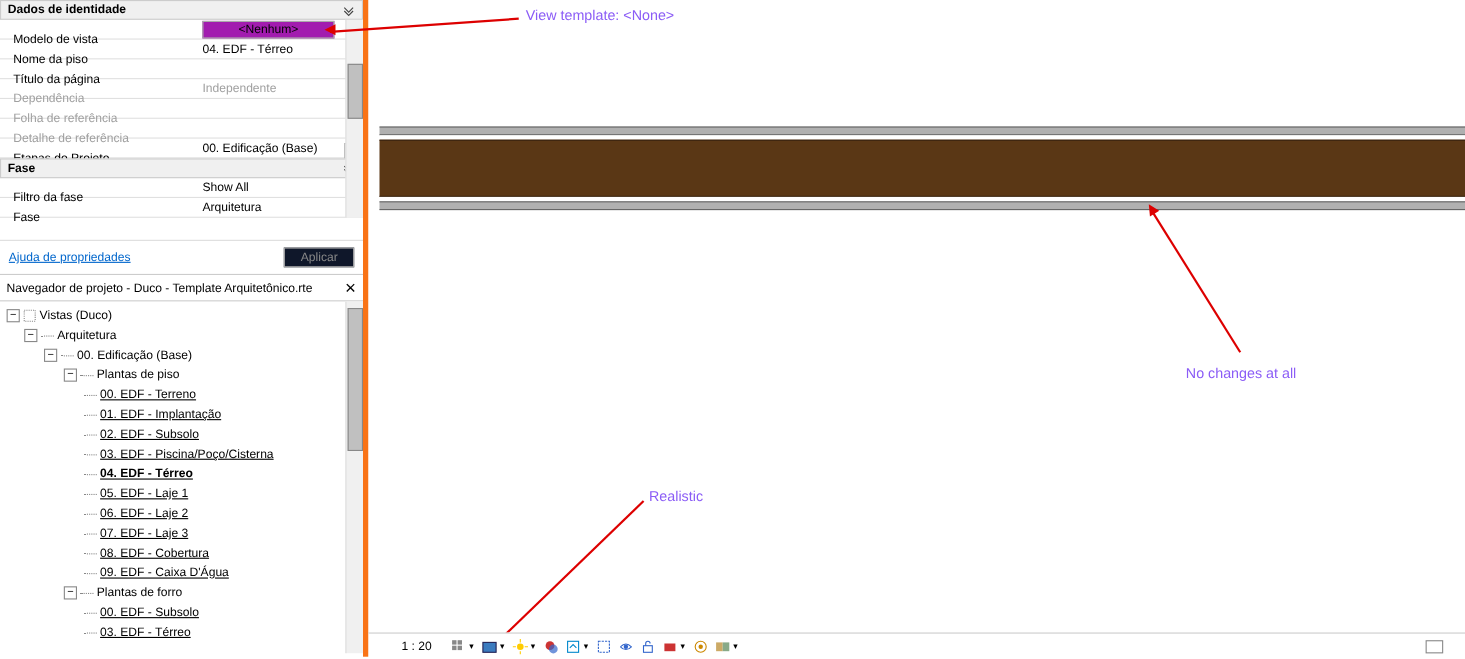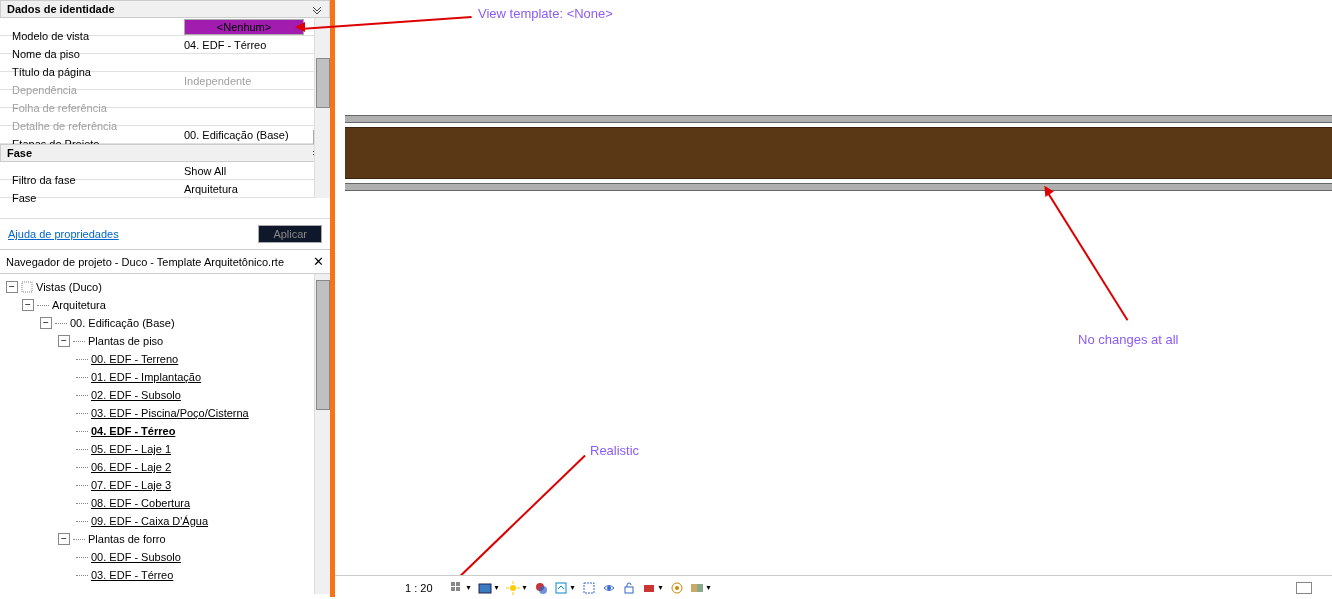--- a/index.html
+++ b/index.html
@@ -47,21 +47,21 @@
 .wall-gap-top { height: 4px; background: #fff; }
 .wall-core { height: 52px; background: #5a3715; border-top: 1px solid #3a2410; border-bottom: 1px solid #3a2410; }
 .wall-gap-bot { height: 4px; background: #fff; }
 .wall-outer-bot { height: 8px; background: #b0b0b0; border-top: 1px solid #666; border-bottom: 1px solid #666; }
 
 .annotation { position: absolute; color: #8b5cf6; font-size: 13px; }
 .arrow-line { position: absolute; background: #d00; transform-origin: 0 50%; height: 2px; }
 .arrow-head { position: absolute; width: 0; height: 0; }
 
 .viewbar { position: absolute; left: 335px; bottom: 0; right: 0; height: 24px; background: #fff; border-top: 1px solid #ccc; display: flex; align-items: center; padding: 0 20px 0 30px; gap: 4px; }
-.viewbar .scale { margin-right: 12px; margin-left: 40px; }
+.viewbar .scale { margin-right: 12px; }
 .vb-icon { width: 16px; height: 16px; display: inline-flex; align-items: center; justify-content: center; cursor: pointer; }
 .vb-chev { font-size: 8px; color: #000; margin-left: -2px; margin-right: 2px; cursor: pointer; }
 .vb-right { margin-left: auto; width: 16px; height: 12px; border: 1px solid #888; background: #fff; cursor: pointer; }
 
 svg { display: block; }
 </style>
 </head>
 <body>
 
 <div class="left-panel">

